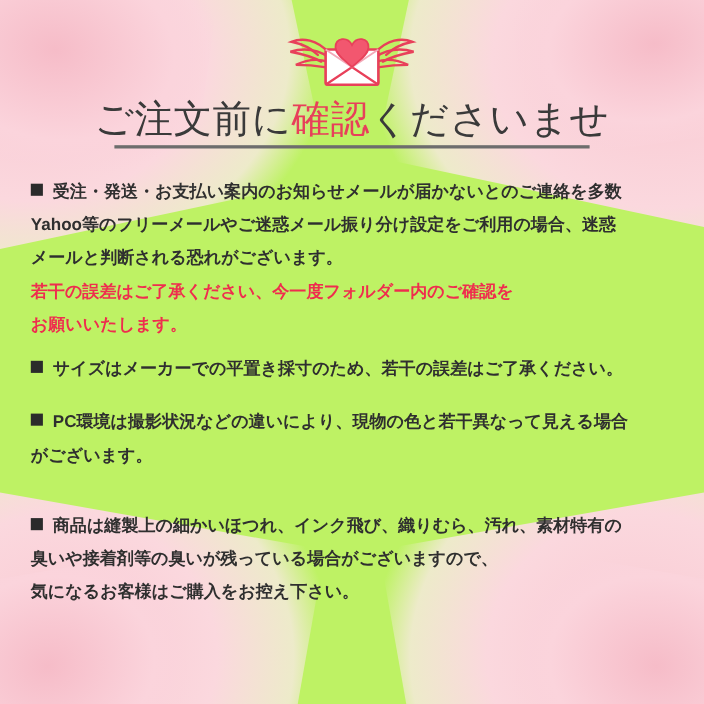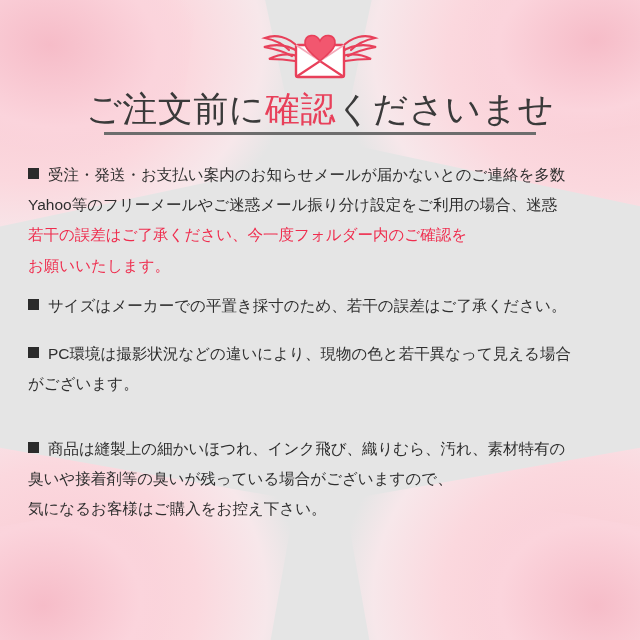--- a/index.html
+++ b/index.html
@@ -11,21 +11,21 @@
     height: 640px;
     font-family: "Liberation Sans", "DejaVu Sans", sans-serif;
     background: #ffffff;
     overflow: hidden;
   }
 
   #page {
     position: relative;
     width: 640px;
     height: 640px;
-    background: #e5e5e5;
+    background: #bef264;
     box-sizing: border-box;
   }
 
   
   .corner {
     position: absolute;
     pointer-events: none;
   }
   .corner-tl {
     top: -120px;
@@ -129,20 +129,21 @@
 
   
   .body {
     position: absolute;
     top: 160px;
     left: 28px;
     width: 590px;
     color: #2f2f2f;
     font-size: 15.5px;
     line-height: 1.95;
+    font-weight: bold;
   }
   .para {
     margin: 0 0 18px 0;
   }
   .para.tight {
     margin-bottom: 6px;
   }
   .line {
     display: block;
     white-space: nowrap;
@@ -199,20 +200,21 @@
   <div class="title">
     <span>ご注文前に</span><span class="hl">確認</span><span>くださいませ</span>
     <span class="underline"></span>
   </div>
 
   <div class="body">
 
     <div class="para tight">
       <span class="line"><span class="sq"></span><span>受注・発送・お支払い案内のお知らせメールが届かないとのご連絡を多数</span></span>
       <span class="line">Yahoo等のフリーメールやご迷惑メール振り分け設定をご利用の場合、迷惑</span>
+      <span class="line">メールと判断される恐れがございます。</span>
       <span class="line red">若干の誤差はご了承ください、今一度フォルダー内のご確認を</span>
       <span class="line red">お願いいたします。</span>
     </div>
 
     <div class="para" style="margin-top:10px;">
       <span class="line"><span class="sq"></span><span>サイズはメーカーでの平置き採寸のため、若干の誤差はご了承ください。</span></span>
     </div>
 
     <div class="para" style="margin-top:4px;">
       <span class="line"><span class="sq"></span><span>PC環境は撮影状況などの違いにより、現物の色と若干異なって見える場合</span></span>

